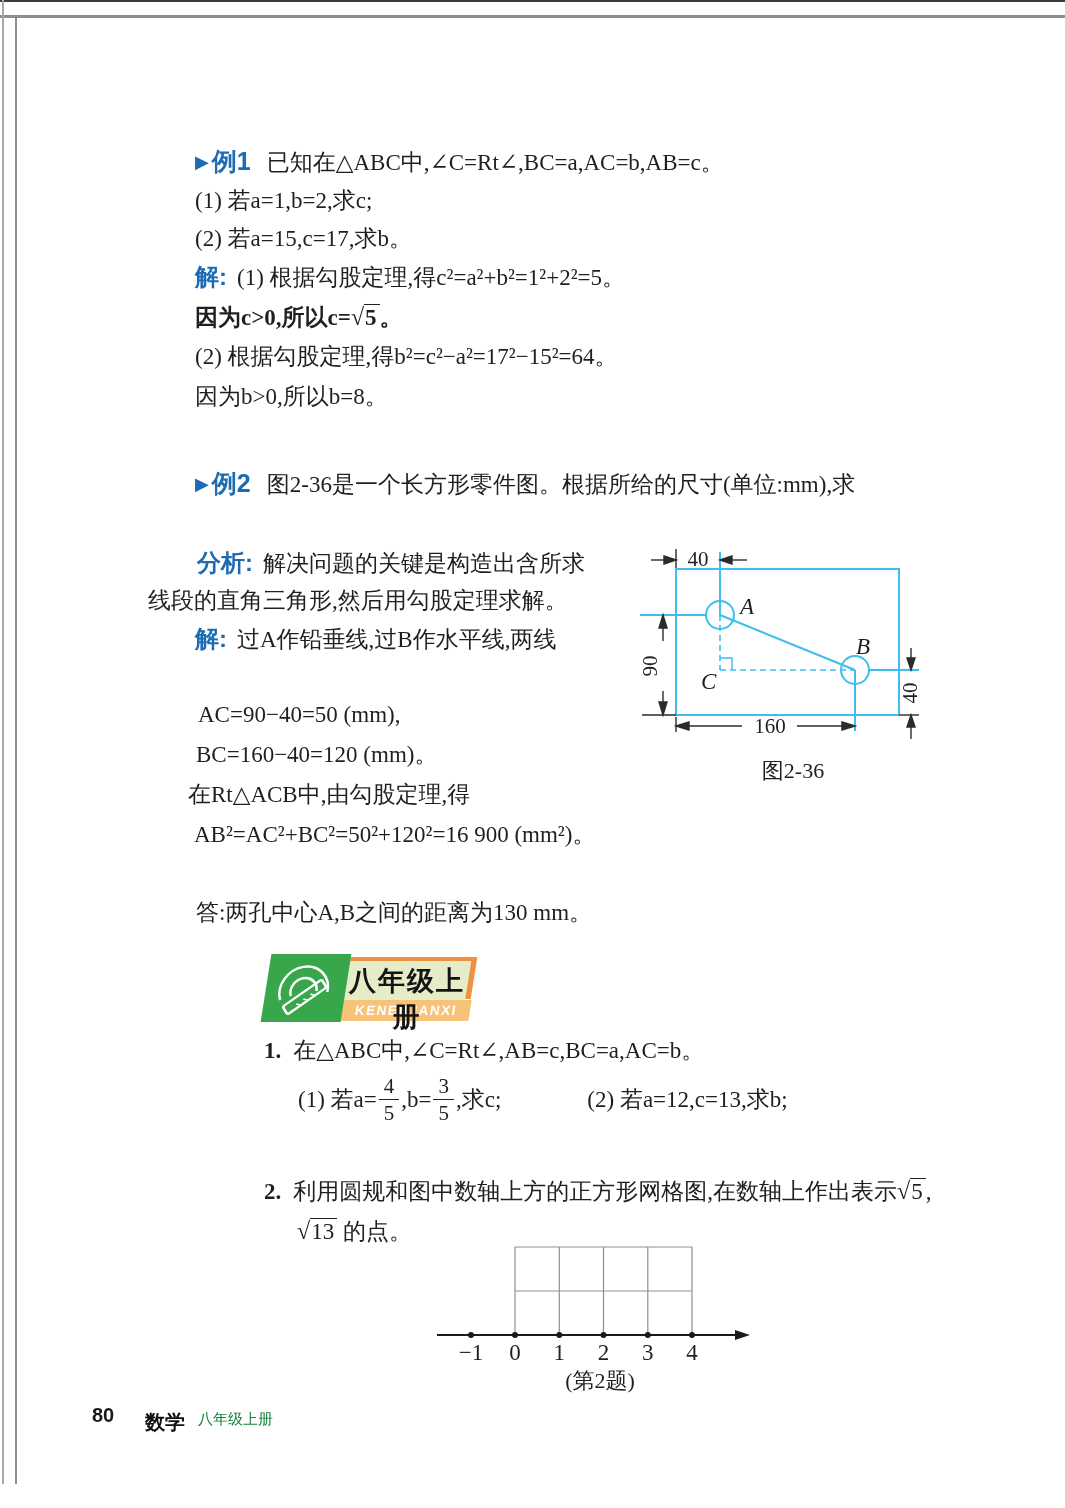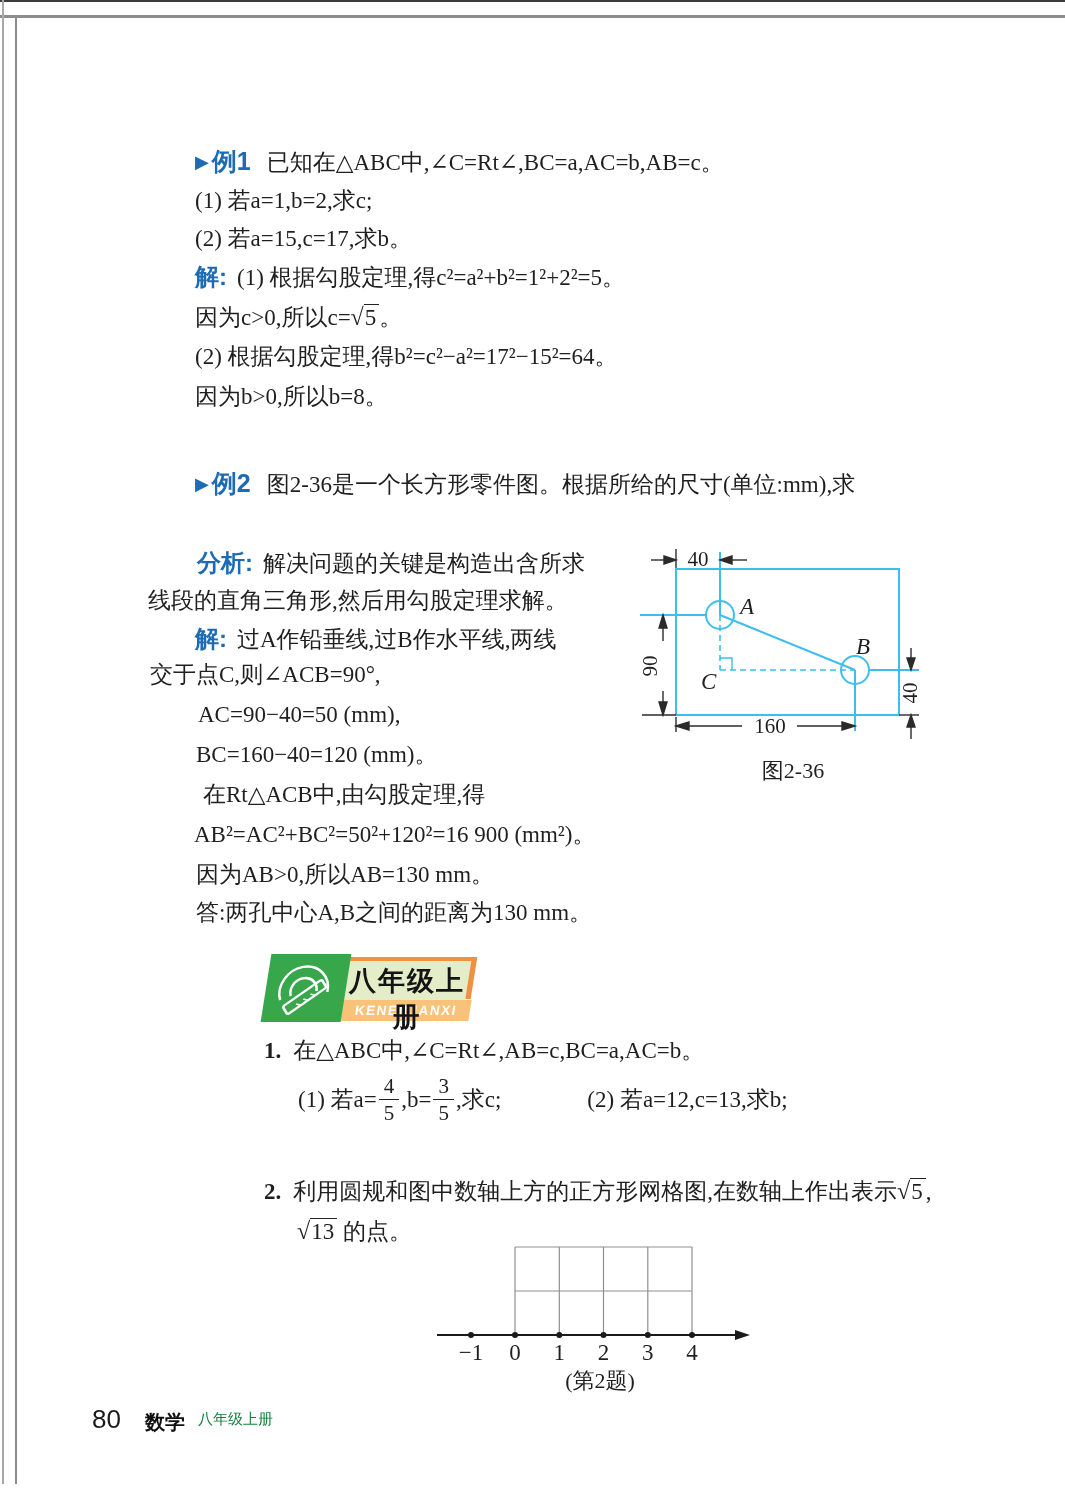--- a/index.html
+++ b/index.html
@@ -12,21 +12,21 @@
   .marker{font-size:18px;margin-right:3px;position:relative;top:-2px;}
   .slabel{font-size:24px;margin-right:10px;}
   .itemno{font-weight:bold;font-family:"Liberation Serif","DejaVu Serif",serif;margin-right:12px;}
   .frac{display:inline-block;vertical-align:middle;text-align:center;font-size:21px;line-height:1.15;margin:0 2px;position:relative;top:-2px;}
   .frac .num{display:block;padding:0 5px 1px 5px;border-bottom:1.6px solid #222;}
   .frac .den{display:block;padding-top:1px;}
   .sqrt{white-space:nowrap;}
   .sqrt .rsign{font-size:24px;}
   .sqrt .rbody{border-top:1.6px solid #222;padding:0 3px 0 1px;}
   .footer-num{position:absolute;left:92px;top:1404px;font-family:"Liberation Sans","DejaVu Sans",sans-serif;
-              font-weight:normal;font-size:26px;color:#1a1a1a;}
+              font-weight:bold;font-size:20px;color:#1a1a1a;}
   .footer-subj{position:absolute;left:145px;top:1409px;font-family:"Liberation Sans","DejaVu Sans",sans-serif;
                font-weight:bold;font-size:20px;color:#111;}
   .footer-vol{position:absolute;left:198px;top:1410px;font-family:"Liberation Sans","DejaVu Sans",sans-serif;
               font-size:15px;color:#15803d;}
   
   #badge{position:absolute;left:266px;top:952px;width:212px;height:74px;}
   .bshape{position:absolute;transform:skewX(-9deg);}
   #badge-orange-back{left:74px;top:5px;width:134px;height:42px;background:#ef9140;}
   #badge-light{left:66px;top:9px;width:136px;height:42px;background:#e5ecc8;}
   #badge-orange-bl{left:4px;top:58px;width:64px;height:12px;background:#ef9140;}
@@ -52,42 +52,40 @@
   <div class="edge" style="left:0;top:1504px;width:1065px;height:3px;background:#4a4a4a;"></div>
 
   <div class="line" style="left:195px;top:146px;">
     <span class="blab marker">▶</span><span class="blab exlabel">例1</span><span>已知在△ABC中,∠C=Rt∠,BC=a,AC=b,AB=c。</span>
   </div>
   <div class="line" style="left:195px;top:186px;">(1) 若a=1,b=2,求c;</div>
   <div class="line" style="left:195px;top:224px;">(2) 若a=15,c=17,求b。</div>
   <div class="line" style="left:195px;top:262px;">
     <span class="blab slabel">解:</span><span>(1) 根据勾股定理,得c²=a²+b²=1²+2²=5。</span>
   </div>
-  <div class="line" style="left:195px;top:302px;">
+  <div class="line" style="left:195px;top:302px;font-weight:bold;">
     <span>因为c&gt;0,所以c=</span><span class="sqrt"><span class="rsign">√</span><span class="rbody">5</span></span><span>。</span>
   </div>
   <div class="line" style="left:195px;top:342px;">(2) 根据勾股定理,得b²=c²−a²=17²−15²=64。</div>
   <div class="line" style="left:195px;top:382px;">因为b&gt;0,所以b=8。</div>
 
   <div class="line" style="left:195px;top:468px;">
     <span class="blab marker">▶</span><span class="blab exlabel">例2</span><span>图2-36是一个长方形零件图。根据所给的尺寸(单位:mm),求</span>
   </div>
   <div class="line" style="left:197px;top:548px;">
     <span class="blab slabel">分析:</span><span>解决问题的关键是构造出含所求</span>
   </div>
   <div class="line" style="left:148px;top:586px;">线段的直角三角形,然后用勾股定理求解。</div>
   <div class="line" style="left:195px;top:624px;">
     <span class="blab slabel">解:</span><span>过A作铅垂线,过B作水平线,两线</span>
   </div>
-  <div class="line" style="left:150px;top:660px;">交于点C,则∠ACB=90°,</div>
   <div class="line" style="left:198px;top:700px;">AC=90−40=50 (mm),</div>
   <div class="line" style="left:196px;top:740px;">BC=160−40=120 (mm)。</div>
-  <div class="line" style="left:203px;top:780px;">在Rt△ACB中,由勾股定理,得</div>
+  <div class="line" style="left:188px;top:780px;">在Rt△ACB中,由勾股定理,得</div>
   <div class="line" style="left:194px;top:820px;">AB²=AC²+BC²=50²+120²=16 900 (mm²)。</div>
-  <div class="line" style="left:196px;top:860px;">因为AB&gt;0,所以AB=130 mm。</div>
   <div class="line" style="left:196px;top:898px;">答:两孔中心A,B之间的距离为130 mm。</div>
 
   <svg style="position:absolute;left:615px;top:538px;" width="350" height="252" viewBox="615 538 350 252">
 
     <g stroke="#3fbeee" fill="none" stroke-width="2">
       <rect x="676" y="569" width="223" height="146"></rect>
       <line x1="720" y1="552" x2="720" y2="615"></line>
       <line x1="640" y1="615" x2="707" y2="615"></line>
       <line x1="855" y1="670" x2="855" y2="731"></line>
       <line x1="868" y1="670" x2="919" y2="670"></line>

